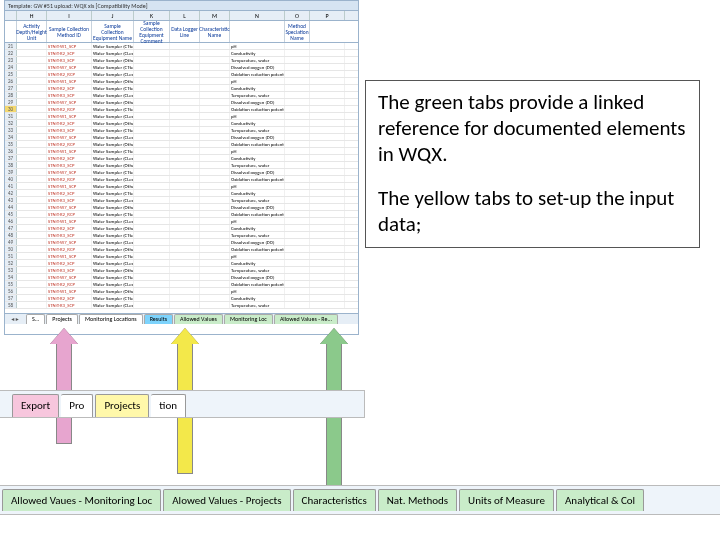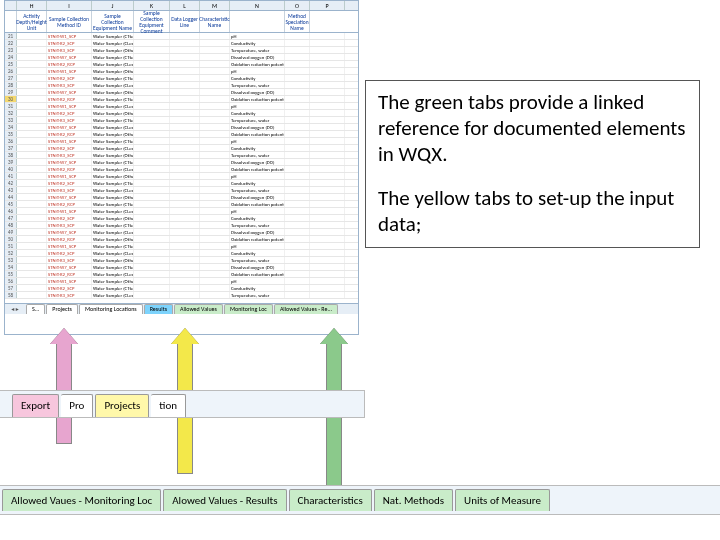--- a/index.html
+++ b/index.html
@@ -48,20 +48,23 @@
 
   
   .callout { position: absolute; left: 365px; top: 80px; width: 335px; background: #fff; border: 1px solid #555; padding: 8px 12px 10px; font-size: 21px; line-height: 26px; color: #000; }
   .callout p { margin-bottom: 18px; }
   .callout p:last-child { margin-bottom: 0; }
 </style>
 </head>
 <body>
 
 <div class="spreadsheet">
+  <div class="tbar">
+      <span>Template: GW #51 upload: WQX xls [Compatibility Mode]</span>
+    </div>
   <div class="cols" id="cols">
       <div class="ch" style="width: 12px;"></div>
       <div class="ch" style="width: 30px;">H</div>
       <div class="ch" style="width: 45px;">I</div>
       <div class="ch" style="width: 42px;">J</div>
       <div class="ch" style="width: 36px;">K</div>
       <div class="ch" style="width: 30px;">L</div>
       <div class="ch" style="width: 30px;">M</div>
       <div class="ch" style="width: 55px;">N</div>
       <div class="ch" style="width: 25px;">O</div>
@@ -564,22 +567,23 @@
 <div class="zoom-tabs" id="ztabs">
     <div style="width: 10px;"></div>
     <div class="zt exp">Export</div>
     <div class="zt" style="background: rgb(255, 255, 255); border-left: none;">Pro</div>
     <div class="zt proj">Projects</div>
     <div class="zt" style="background: rgb(255, 255, 255); border-left: none;">tion</div>
   </div>
 
 <div class="bottom-tabs" id="btabs">
     <div class="bt">Allowed Vaues - Monitoring Loc</div>
-    <div class="bt">Alowed Values - Results</div>
+    <div class="bt">Alowed Values - Projects</div>
     <div class="bt">Characteristics</div>
     <div class="bt">Nat. Methods</div>
     <div class="bt">Units of Measure</div>
+    <div class="bt">Analytical &amp; Col</div>
   </div>
 
 <div class="callout">
   <p>The green tabs provide a linked reference for documented elements in WQX.</p>
   <p>The yellow tabs to set-up the input data;</p>
 </div>
 
 </body></html>

